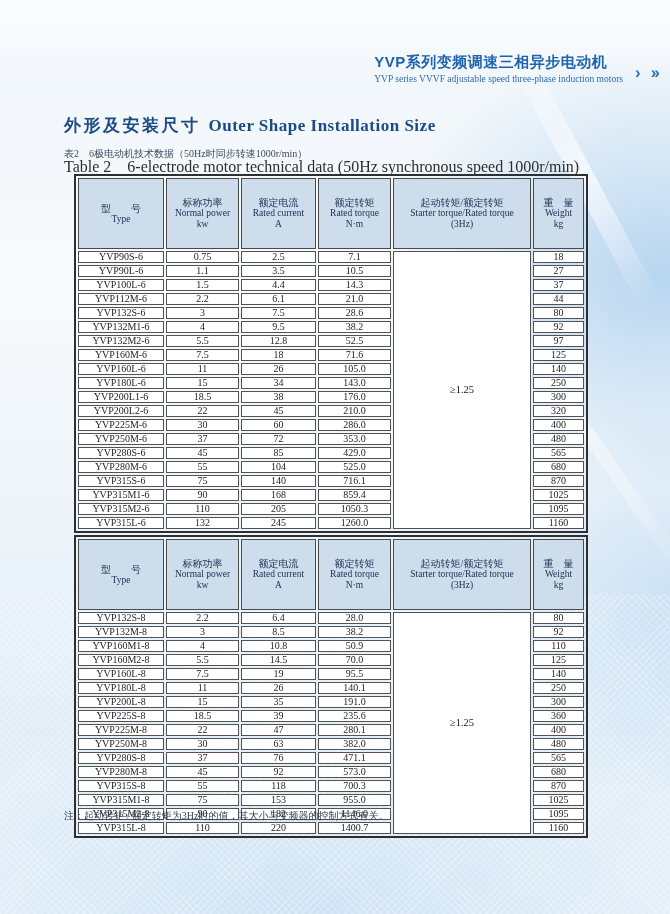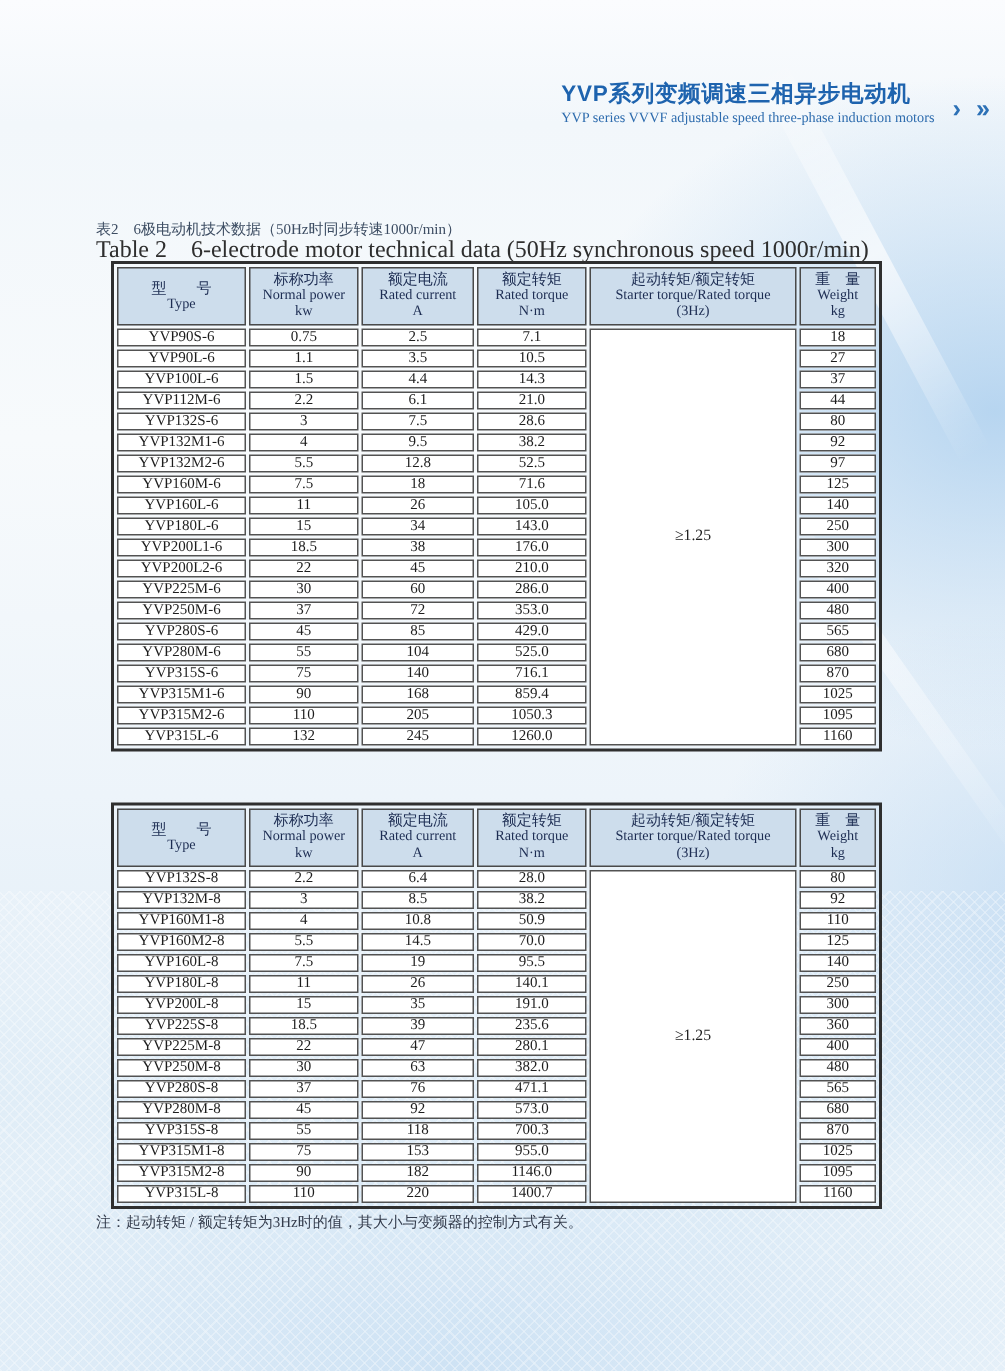--- a/index.html
+++ b/index.html
@@ -37,21 +37,21 @@
   .cap-zh{font-size:10px;color:#3c4c62;}
   .cap-en{font-size:16px;color:#2e2e2e;}
   .cap1{top:147px;} .cap2{top:506px;}
   
   table.motor-table{
     position:absolute;left:74px;table-layout:fixed;
     border-collapse:separate;border-spacing:2px;
     border:2px solid #2f2f2f;background:transparent;
   }
   .t1{top:174px;} .t2{top:535px;}
-  th{background:#cdddec;border:1px solid #4a4a4a;padding:2px 1px;font-weight:normal;vertical-align:middle;}
+  th{background:#cdddec;border:1px solid #4a4a4a;padding:18px 1px;font-weight:normal;vertical-align:middle;}
   .th-zh{font-size:10px;color:#1c2c52;line-height:11px;}
   .th-en{font-size:9.5px;color:#1c2c52;line-height:11px;}
   .th-unit{font-size:9.5px;color:#1c2c52;line-height:11px;}
   td{background:#ffffff;border:1px solid #525252;height:10px;padding:0 2px;
      text-align:center;font-size:10px;line-height:10px;color:#1d1d1d;vertical-align:middle;}
   td.starter-cell{font-size:10.5px;color:#222;}
   
   .notes{position:absolute;top:809px;left:64px;line-height:14px;white-space:nowrap;}
   .note-zh{font-size:10px;color:#343c4c;}
   .note-en{font-size:10.5px;color:#222;}
@@ -70,20 +70,23 @@
     <div class="header-titles">
       <div class="h-zh">YVP系列变频调速三相异步电动机</div>
       <div class="h-en">YVP series VVVF adjustable speed three-phase induction motors</div>
     </div>
     <div class="chevrons">
       <span class="chev">›</span>
       <span class="chev">››</span>
     </div>
   </div>
 
+  <div class="page-title">
+    <span class="pt-zh">外形及安装尺寸</span><span class="pt-en">Outer Shape Installation Size</span>
+  </div>
 
   <div class="caption cap1">
     <div class="cap-zh">表2　6极电动机技术数据（50Hz时同步转速1000r/min）</div>
     <div class="cap-en">Table 2　6-electrode motor technical data (50Hz synchronous speed 1000r/min)</div>
   </div>
 
   <table class="motor-table t1">
       <colgroup>
         <col style="width: 86px;">
         <col style="width: 73px;">

